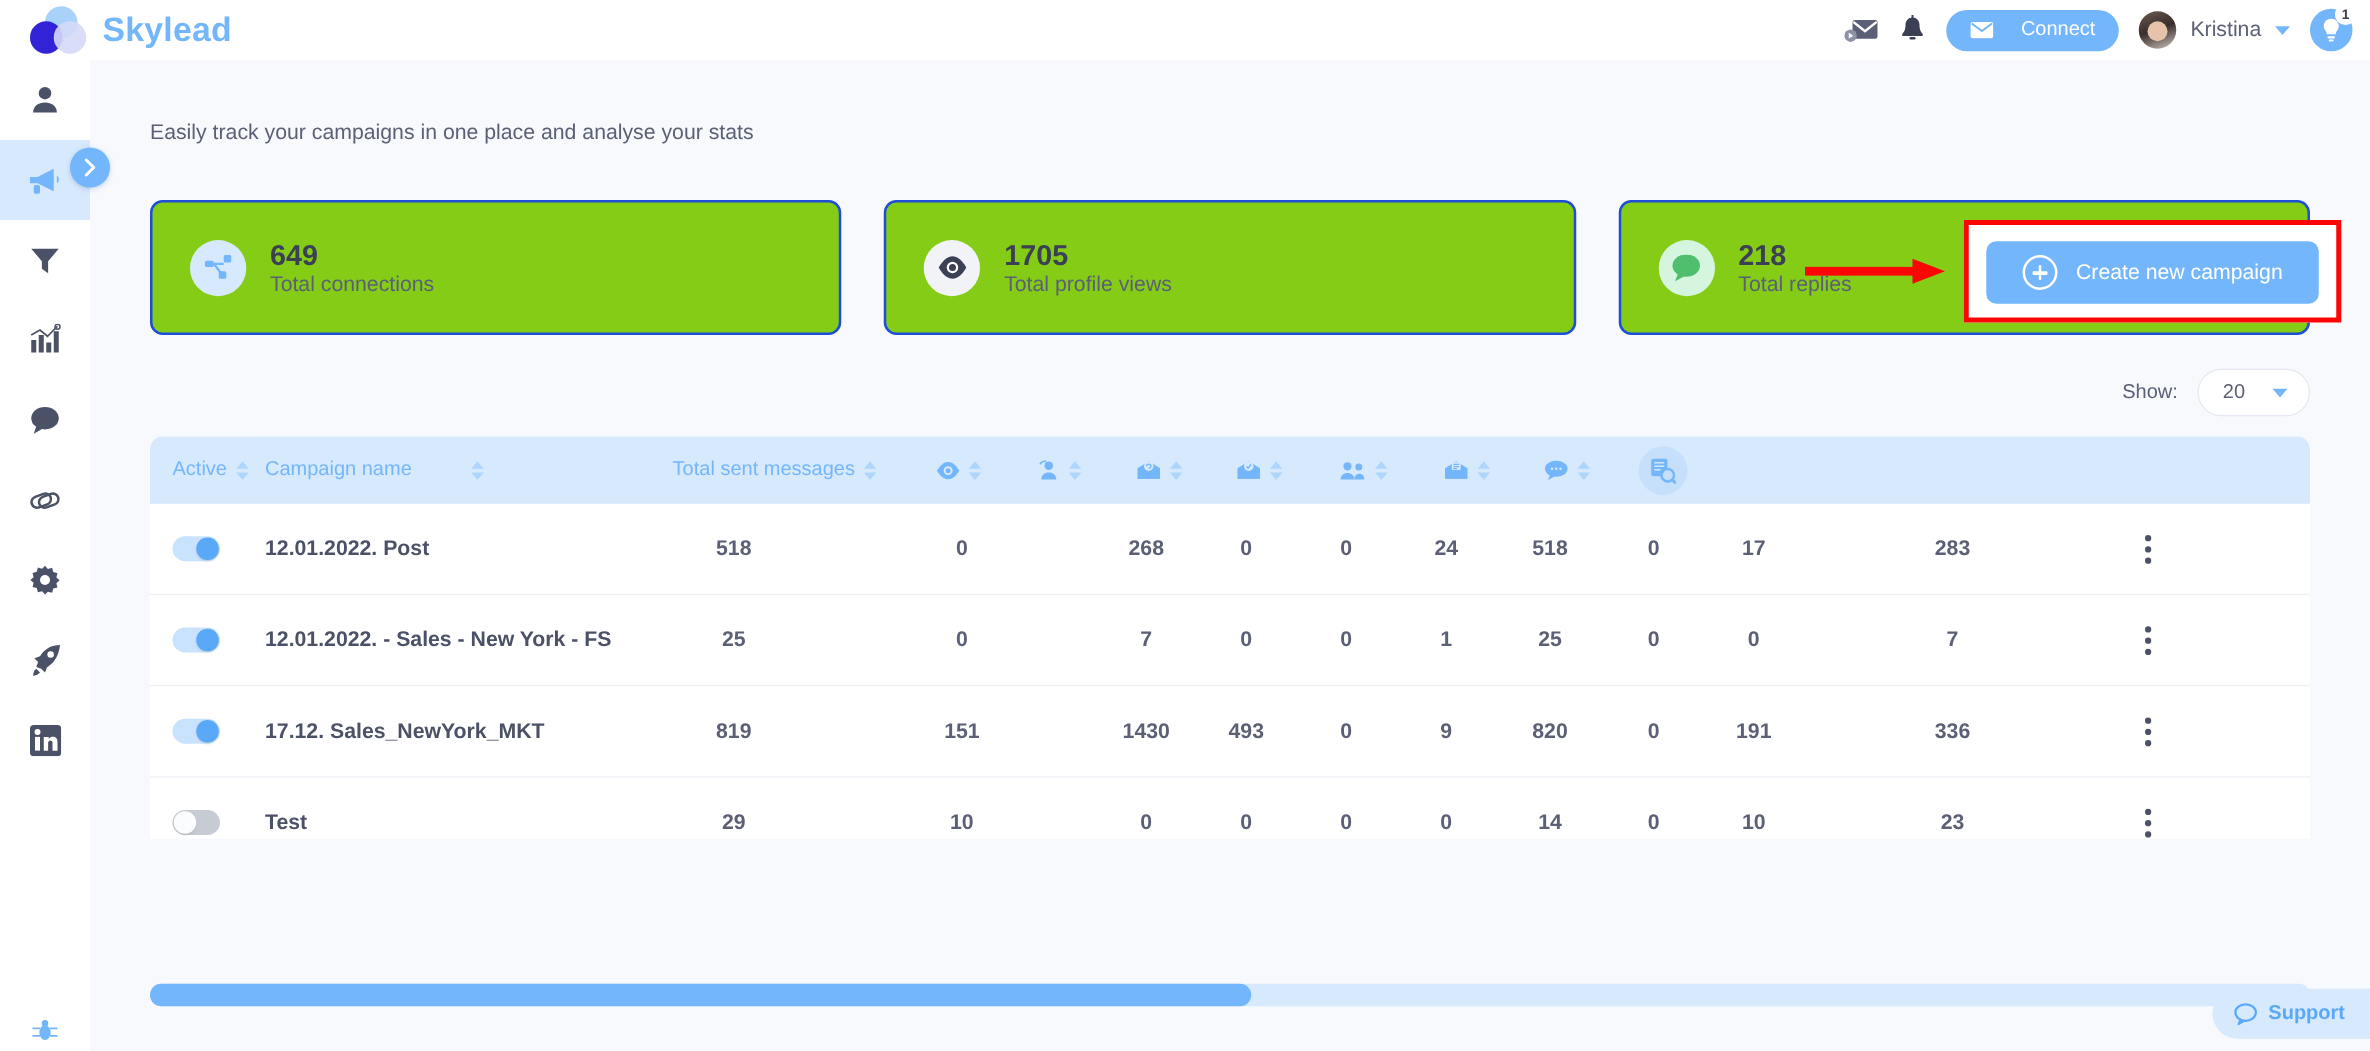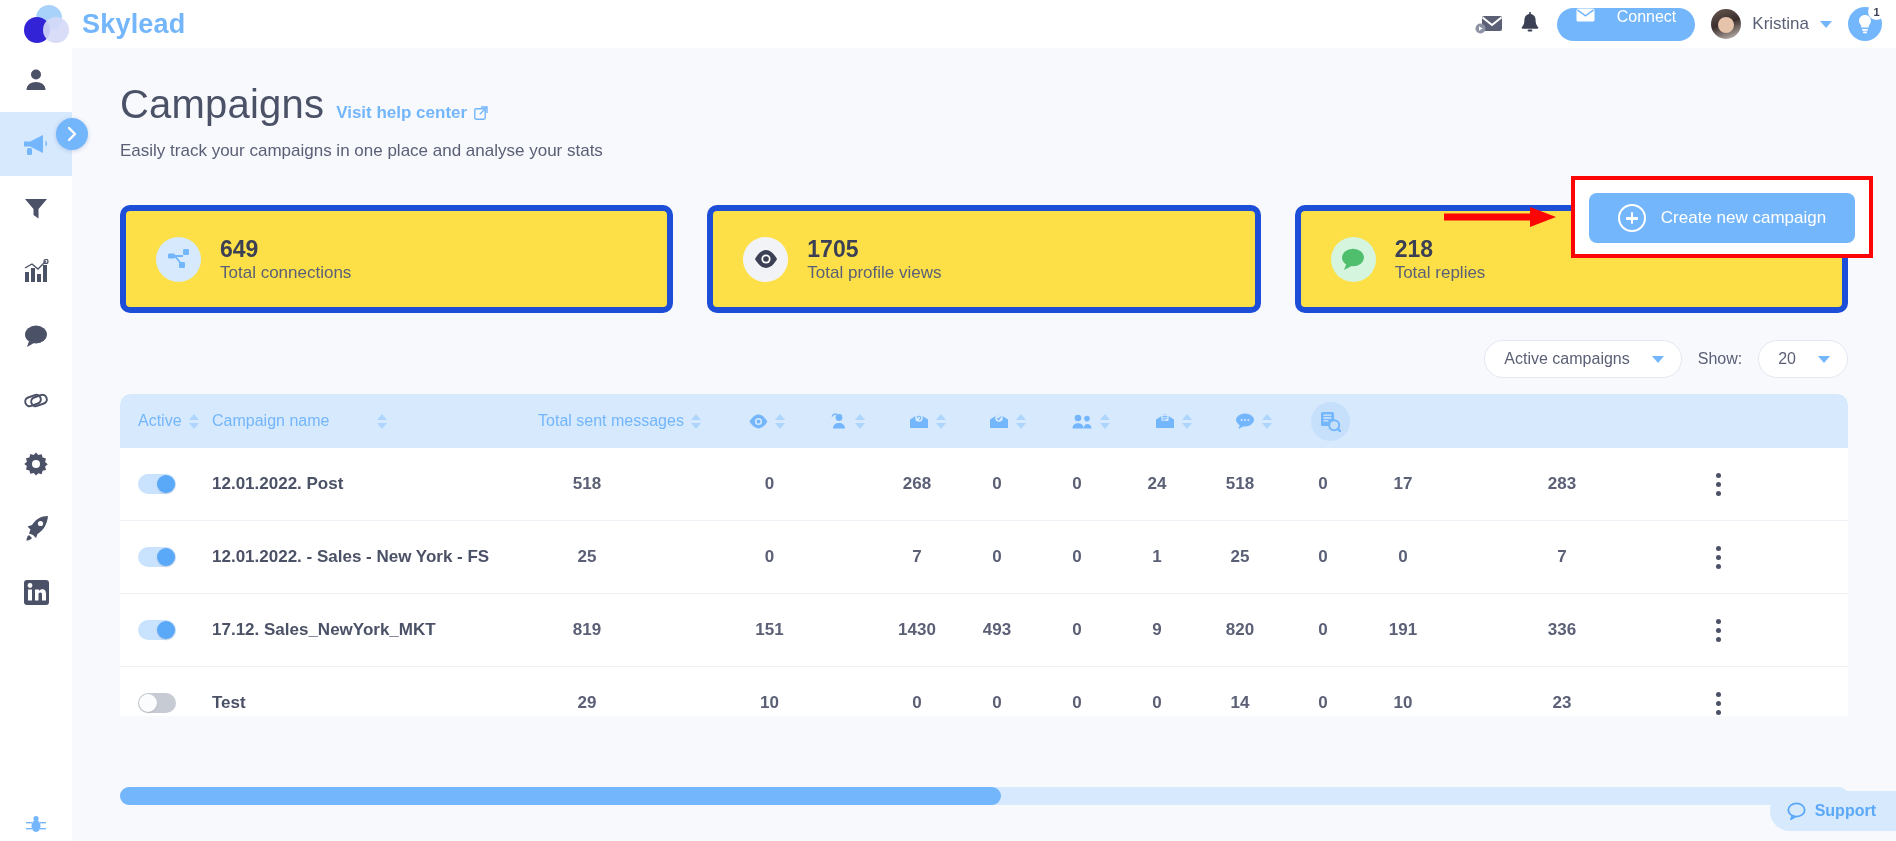--- a/index.html
+++ b/index.html
@@ -23,21 +23,21 @@
   .lm-top  { width: 26px; height: 26px; left: 12px; top: 0;   background: #a9d2fb; }
   .lm-left { width: 26px; height: 26px; left: 0;   top: 12px; background: #3323d6; }
   .lm-right{ width: 26px; height: 26px; left: 19px;top: 12px; background: #d5d9f7; opacity:.9; }
   .brand-name { font-size: 27px; font-weight: bold; color: #74b6fb; letter-spacing: .2px; }
 
   .topbar-right {
     margin-left: auto; display: flex; align-items: center; gap: 16px; padding-right: 14px;
   }
   .ticon { color: #5b6076; display: flex; align-items: center; }
   .connect-btn {
-    display: flex; align-items: flex-start; gap: 22px;
+    display: flex; align-items: center; gap: 22px;
     background: #74b6fb; color: #fff; border: none; border-radius: 20px;
     height: 33px; padding: 0 19px; font-size: 16px; cursor: pointer;
     font-family: inherit;
   }
   .user-chip { display: flex; align-items: center; gap: 11px; cursor: pointer; }
   .avatar {
     width: 30px; height: 30px; border-radius: 50%; overflow: hidden;
     background: linear-gradient(160deg,#6b5a52 0%,#3a2e2c 48%,#cfc4bd 100%);
     position: relative; flex: none;
   }
@@ -115,21 +115,21 @@
   .plus-circle::before, .plus-circle::after {
     content: ""; position: absolute; background: #fff; border-radius: 1px;
   }
   .plus-circle::before { left: 6px; top: 11px; width: 12px; height: 2.5px; }
   .plus-circle::after  { left: 10.7px; top: 6px; width: 2.5px; height: 12px; }
   .red-arrow { position: absolute; right: 340px; top: 158px; z-index: 20; }
 
   
   .stats { display: flex; gap: 34px; padding: 44px 48px 0 48px; }
   .stat-card {
-    flex: 1; height: 108px; background: #fde047; border: 6px solid #1d4ed8;
+    flex: 1; height: 108px; background: #84cc16; border: 2px solid #1d4ed8;
     border-radius: 10px; display: flex; align-items: center; padding-left: 30px; gap: 19px;
   }
   .stat-ico {
     width: 45px; height: 45px; border-radius: 50%; flex: none;
     display: flex; align-items: center; justify-content: center;
   }
   .ico-blue  { background: #d6e9fd; }
   .ico-grey  { background: #f2f3f7; }
   .ico-green { background: #d6f5de; }
   .stat-num { font-size: 23px; font-weight: bold; color: #3b4054; line-height: 1.25; }
@@ -352,31 +352,20 @@
 </div>
 <div class="side-expand">
   <svg width="14" height="16" viewBox="0 0 14 16">
     <path d="M4 2 L10 8 L4 14" stroke="#fff" stroke-width="2.4" fill="none" stroke-linecap="round" stroke-linejoin="round"></path>
   </svg>
 </div>
 
 <div class="page">
 
   <div class="page-head">
-    <div class="title-row">
-      <span class="page-title">Campaigns</span>
-      <span class="help-link">
-        <span>Visit help center</span>
-        <svg width="14" height="14" viewBox="0 0 14 14" fill="none" stroke="#74b6fb" stroke-width="1.4">
-          <rect x="0.8" y="2.8" width="10.4" height="10.4" rx="1.4"></rect>
-          <path d="M7 1h6v6"></path>
-            <path d="M5.8 8.2 L12.6 1.4"></path>
-        </svg>
-      </span>
-    </div>
     <div class="page-sub">Easily track your campaigns in one place and analyse your stats</div>
   </div>
 
   <svg class="red-arrow" width="112" height="22" viewBox="0 0 112 22">
     <rect x="0" y="7.5" width="92" height="7" fill="#fb0505"></rect>
     <path d="M86 1 L112 11 L86 21 Z" fill="#fb0505"></path>
   </svg>
 
   <div class="cta-box">
     <button class="cta-btn">
@@ -421,24 +410,20 @@
         </svg>
       </span>
       <div>
         <div class="stat-num">218</div>
         <div class="stat-lbl">Total replies</div>
       </div>
     </div>
   </div>
 
   <div class="controls">
-    <div class="select-pill">
-      <span>Active campaigns</span>
-      <span class="sel-caret"></span>
-    </div>
     <span class="show-lbl">Show:</span>
     <div class="select-pill">
       <span>20</span>
       <span class="sel-caret"></span>
     </div>
   </div>
 
   <div class="table-wrap">
     <div class="thead">
       <div class="th col-active">

